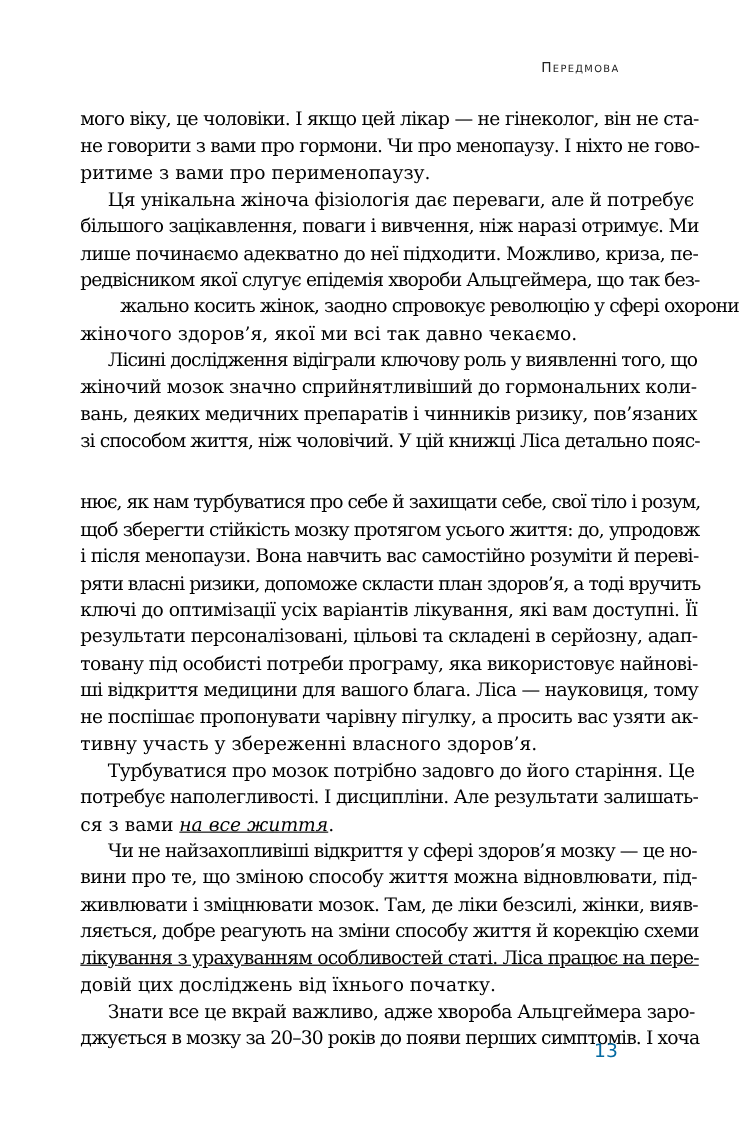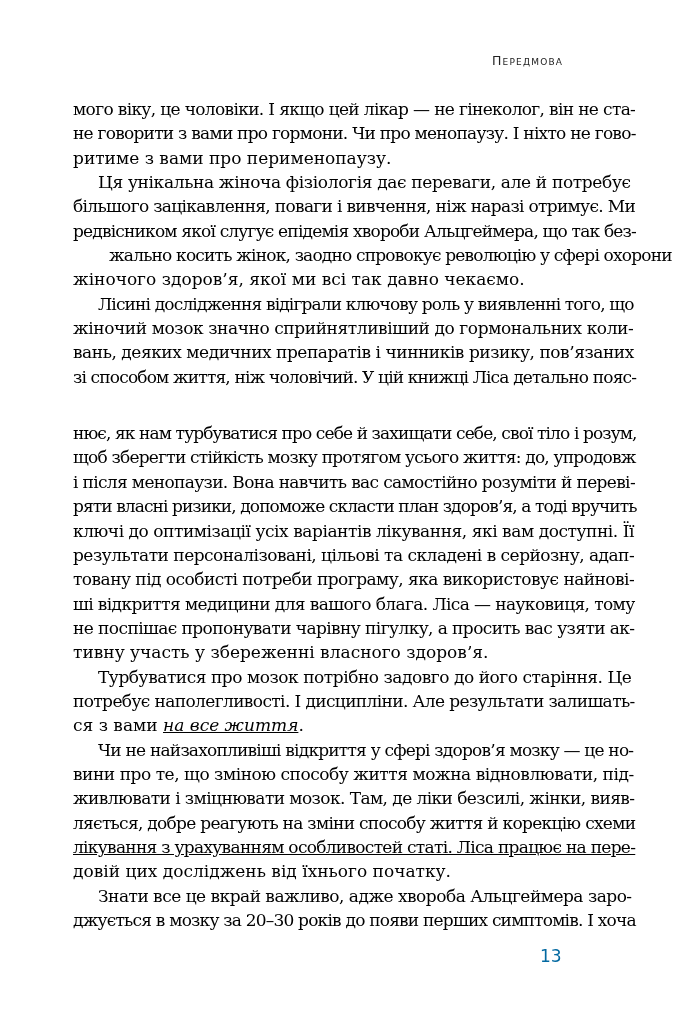--- a/index.html
+++ b/index.html
@@ -32,20 +32,21 @@
 
 <div class="page">
   <div class="running-head">Передмова</div>
 
   <div class="body-text">
     <div class="line" style="white-space: nowrap; letter-spacing: -0.657858px;">мого віку, це чоловіки. І якщо цей лікар — не гінеколог, він не ста-</div>
     <div class="line" style="white-space: nowrap; letter-spacing: -0.753314px;">не говорити з вами про гормони. Чи про менопаузу. І ніхто не гово-</div>
     <div class="line last" style="white-space: nowrap;">ритиме з вами про перименопаузу.</div>
     <div class="line indent" style="white-space: nowrap; letter-spacing: -0.350371px;">Ця унікальна жіноча фізіологія дає переваги, але й потребує</div>
     <div class="line" style="white-space: nowrap; letter-spacing: -0.681885px;">більшого зацікавлення, поваги і вивчення, ніж наразі отримує. Ми</div>
+    <div class="line" style="white-space: nowrap; letter-spacing: -0.614415px;">лише починаємо адекватно до неї підходити. Можливо, криза, пе-</div>
     <div class="line" style="white-space: nowrap; letter-spacing: -0.814663px;">редвісником якої слугує епідемія хвороби Альцгеймера, що так без-</div>
     <div class="line" style="white-space: nowrap; letter-spacing: -0.810516px; margin-left: 36px;">жально косить жінок, заодно спровокує революцію у сфері охорони</div>
     <div class="line last" style="white-space: nowrap;">жіночого здоров’я, якої ми всі так давно чекаємо.</div>
     <div class="line indent" style="white-space: nowrap; letter-spacing: -0.84879px;">Лісині дослідження відіграли ключову роль у виявленні того, що</div>
     <div class="line" style="white-space: nowrap; letter-spacing: -0.412446px;">жіночий мозок значно сприйнятливіший до гормональних коли-</div>
     <div class="line" style="white-space: nowrap; letter-spacing: -0.462954px;">вань, деяких медичних препаратів і чинників ризику, пов’язаних</div>
     <div class="line" style="white-space: nowrap; letter-spacing: -0.834517px;">зі способом життя, ніж чоловічий. У цій книжці Ліса детально пояс-</div>
     <div class="line" style="white-space: nowrap; letter-spacing: -0.890625px; margin-top: 32px;">нює, як нам турбуватися про себе й захищати себе, свої тіло і розум,</div>
     <div class="line" style="white-space: nowrap; letter-spacing: -0.782227px;">щоб зберегти стійкість мозку протягом усього життя: до, упродовж</div>
     <div class="line" style="white-space: nowrap; letter-spacing: -0.653606px;">і після менопаузи. Вона навчить вас самостійно розуміти й переві-</div>

